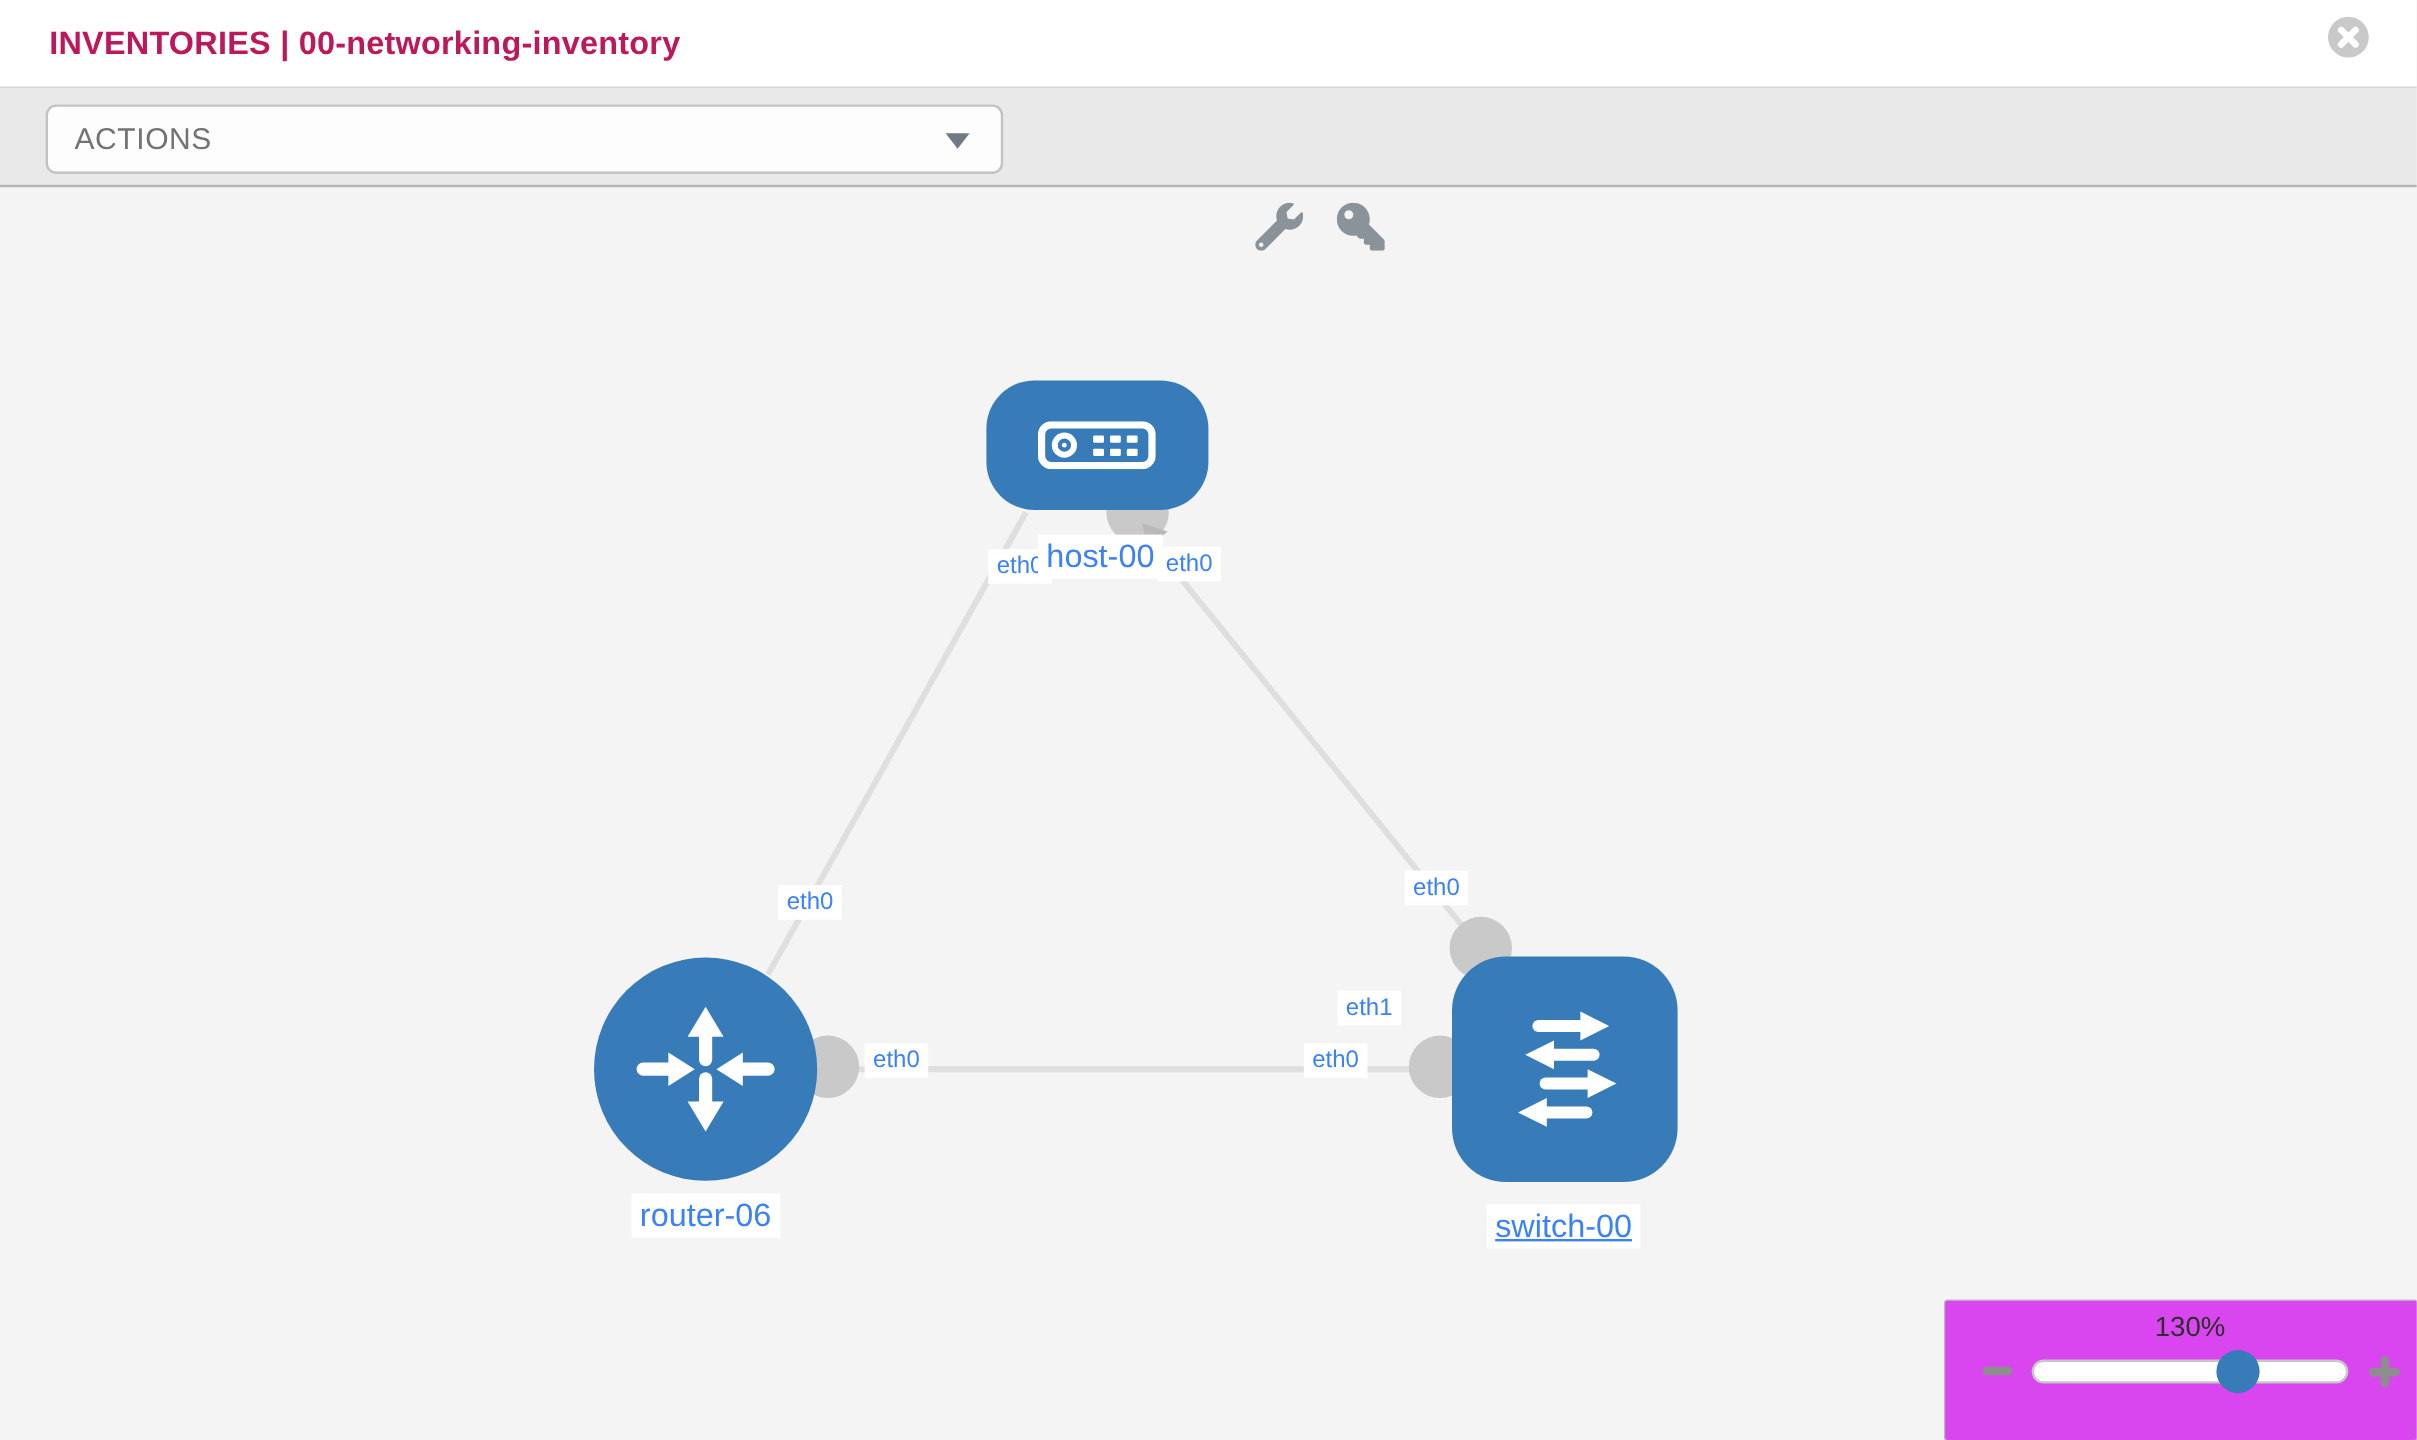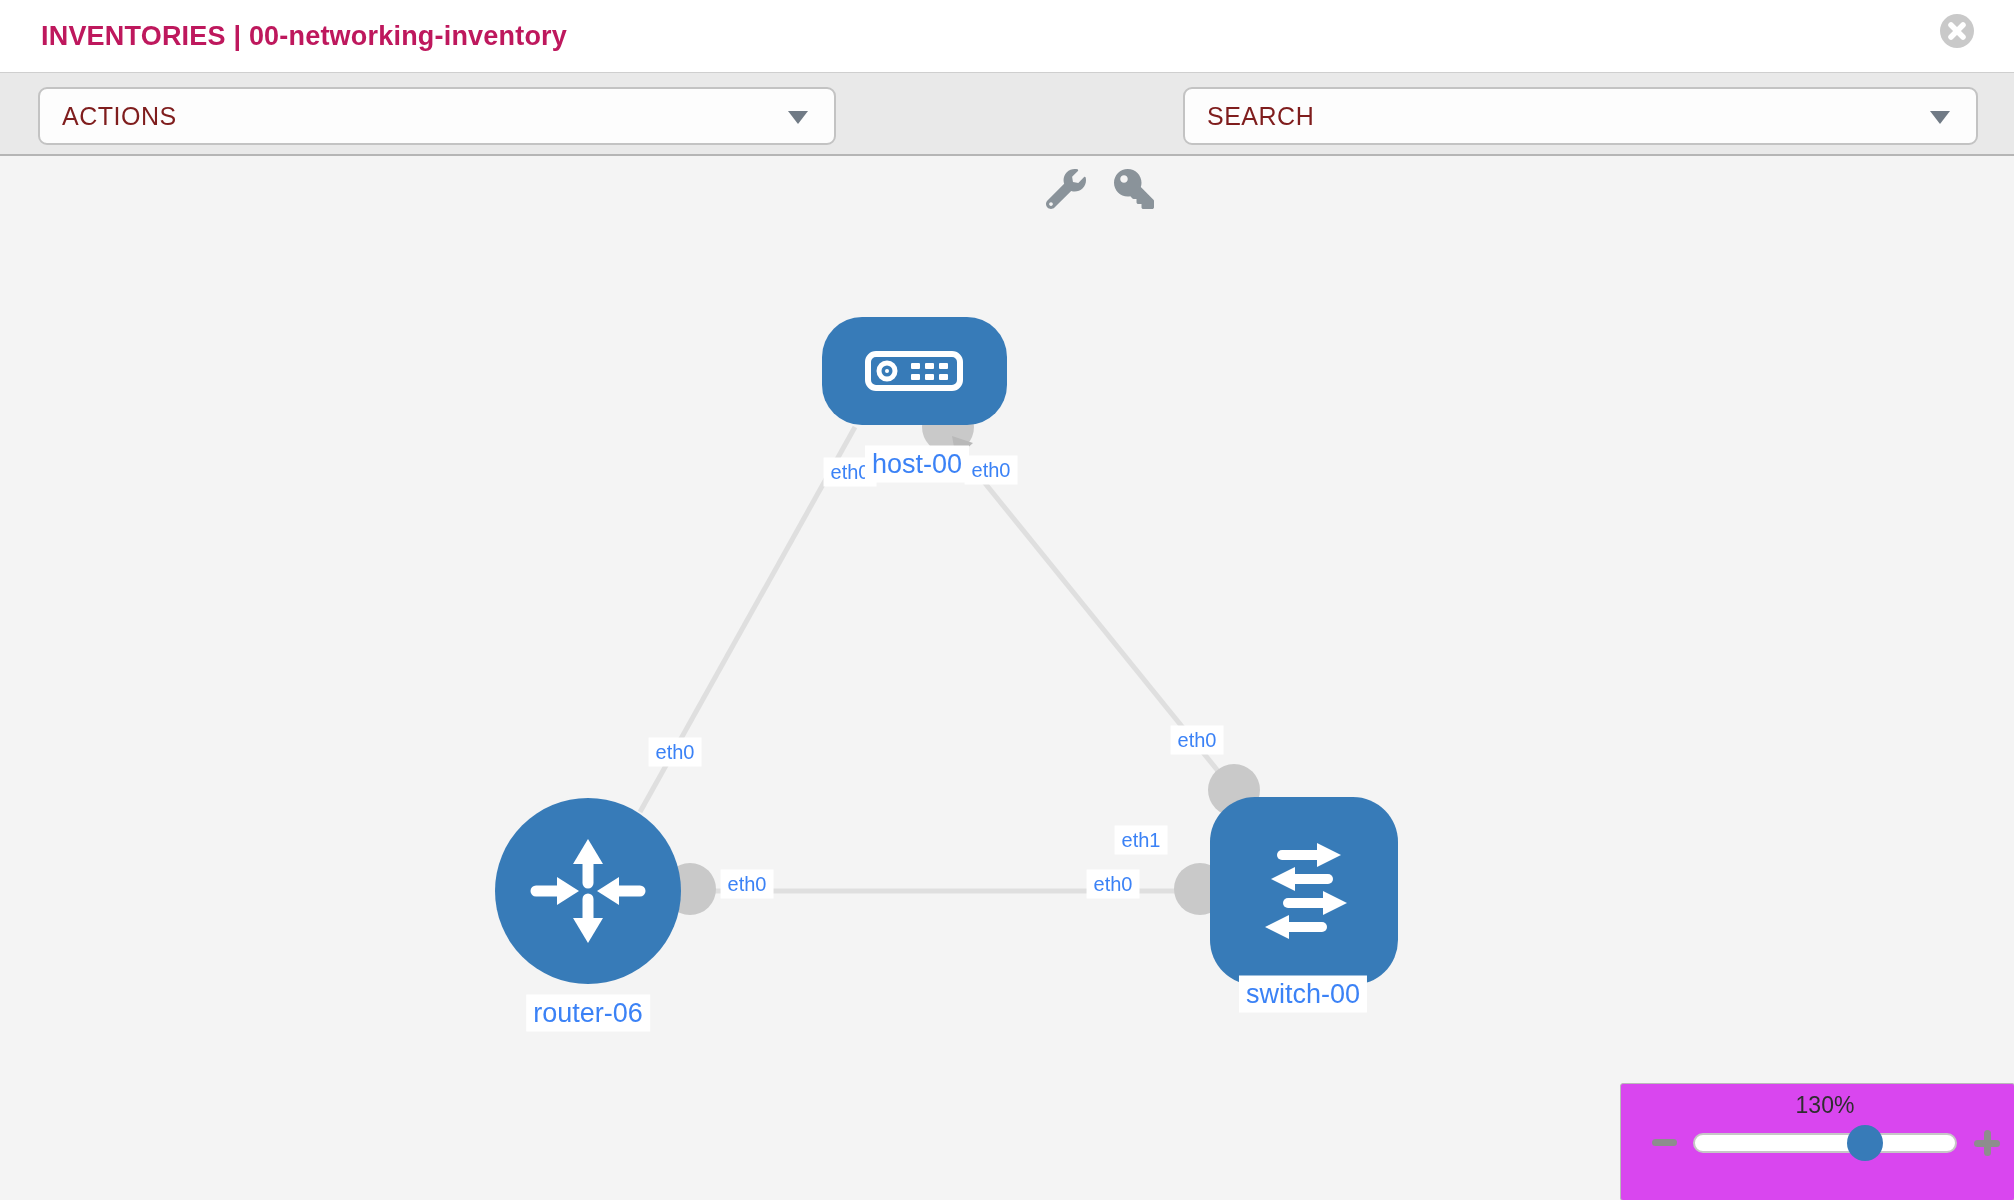--- a/index.html
+++ b/index.html
@@ -27,21 +27,21 @@
     position:absolute; left:0; top:72px; width:2014px; height:84px;
     background:#e9e9e9; border-top:1px solid #cfcfcf; border-bottom:2px solid #b5b5b5;
     z-index:29;
   }
   .select-box {
     position:absolute; top:14px; height:58px; background:#fdfdfd;
     border:2px solid #c3c3c3; border-radius:9px; cursor:pointer;
   }
   .select-label {
     position:absolute; left:22px; top:0; line-height:54px;
-    font-size:25px; color:#7f1d1d; letter-spacing:0.5px;
+    font-size:25px; color:#737373; letter-spacing:0.5px;
   }
   .caret {
     position:absolute; right:26px; top:22px; width:0; height:0;
     border-left:10px solid transparent; border-right:10px solid transparent;
     border-top:13px solid #707a85;
   }
   .tool-icon { position:absolute; top:96px; width:40px; height:40px; cursor:pointer; }
   .tool-icon svg { width:100%; height:100%; }
   
   .canvas {
@@ -120,24 +120,20 @@
   </div>
 
   <div class="tool-icon" style="left:1114px;">
     <svg viewBox="0 0 512 512">
         <g transform="translate(512,0) scale(-1,1)">
           <path fill="#8a939a" d="M512 176.001C512 273.203 433.202 352 336 352c-11.22 0-22.19-1.062-32.827-3.069l-24.012 27.014A23.999 23.999 0 0 1 261.223 384H224v40c0 13.255-10.745 24-24 24h-40v40c0 13.255-10.745 24-24 24H24c-13.255 0-24-10.745-24-24v-78.059c0-6.365 2.529-12.47 7.029-16.971l161.802-161.802C163.108 213.814 160 195.271 160 176 160 78.798 238.797.001 335.999 0 433.488-.001 512 78.511 512 176.001zM336 128c0 26.51 21.49 48 48 48s48-21.49 48-48-21.49-48-48-48-48 21.49-48 48z"></path>
         </g>
       </svg>
   </div>
 
-  <div class="select-box" style="left:1183px; width:795px;">
-    <span class="select-label">SEARCH</span>
-    <span class="caret"></span>
-  </div>
 </div>
 
 <div class="canvas"></div>
 
 <svg id="edges" width="2014" height="1200">
   <line x1="855" y1="427" x2="640" y2="812" stroke="#dfdfdf" stroke-width="5"></line>
   <line x1="950" y1="440" x2="1235" y2="792" stroke="#dfdfdf" stroke-width="5"></line>
   <line x1="695" y1="891" x2="1202" y2="891" stroke="#dfdfdf" stroke-width="5"></line>
 </svg>
 
@@ -196,21 +192,21 @@
 
 <div class="nlabel small" style="left:850px; top:472px;">eth0</div>
 <div class="nlabel big" style="left:917px; top:464px;">host-00</div>
 <div class="nlabel small" style="left:991px; top:470px;">eth0</div>
 <div class="nlabel small" style="left:675px; top:752px;">eth0</div>
 <div class="nlabel small" style="left:1197px; top:740px;">eth0</div>
 <div class="nlabel small" style="left:747px; top:884px;">eth0</div>
 <div class="nlabel small" style="left:1113px; top:884px;">eth0</div>
 <div class="nlabel small" style="left:1141px; top:840px;">eth1</div>
 <div class="nlabel big" style="left:588px; top:1013px;">router-06</div>
-<div class="nlabel big" style="left:1303px; top:994px;">switch-00</div>
+<div class="nlabel big" style="left:1303px; top:1022px;text-decoration:underline;">switch-00</div>
 
 <div class="zoom-panel">
   <div class="zoom-percent">130%</div>
   <div class="zoom-minus"></div>
   <div class="zoom-track"></div>
   <div class="zoom-handle"></div>
   <div class="zoom-plus"></div>
 </div>
 
 </body></html>

